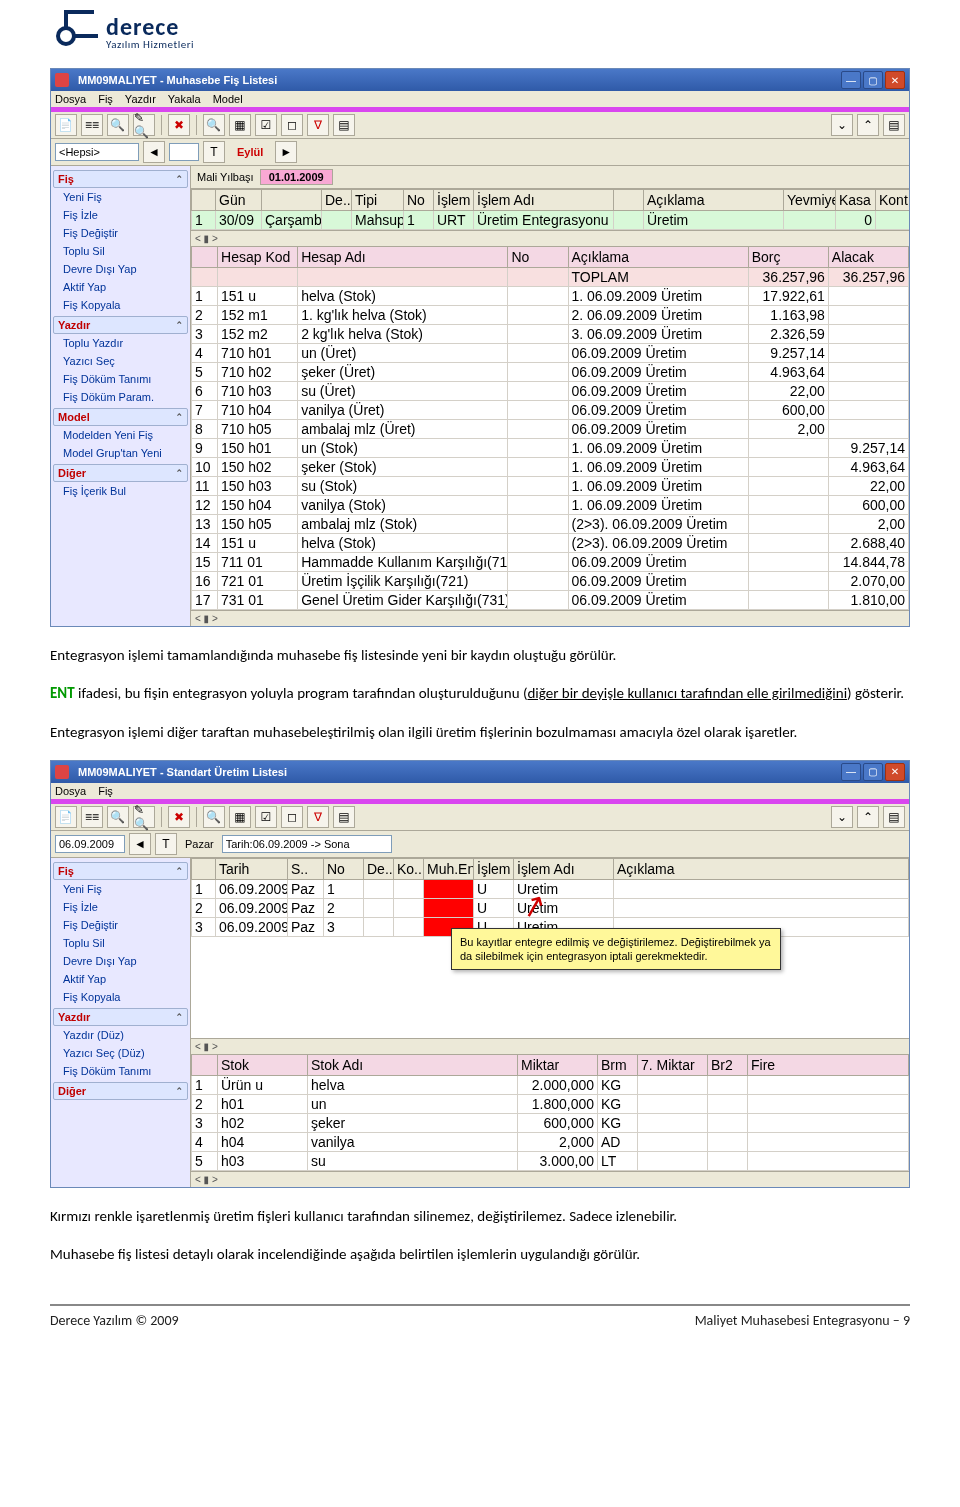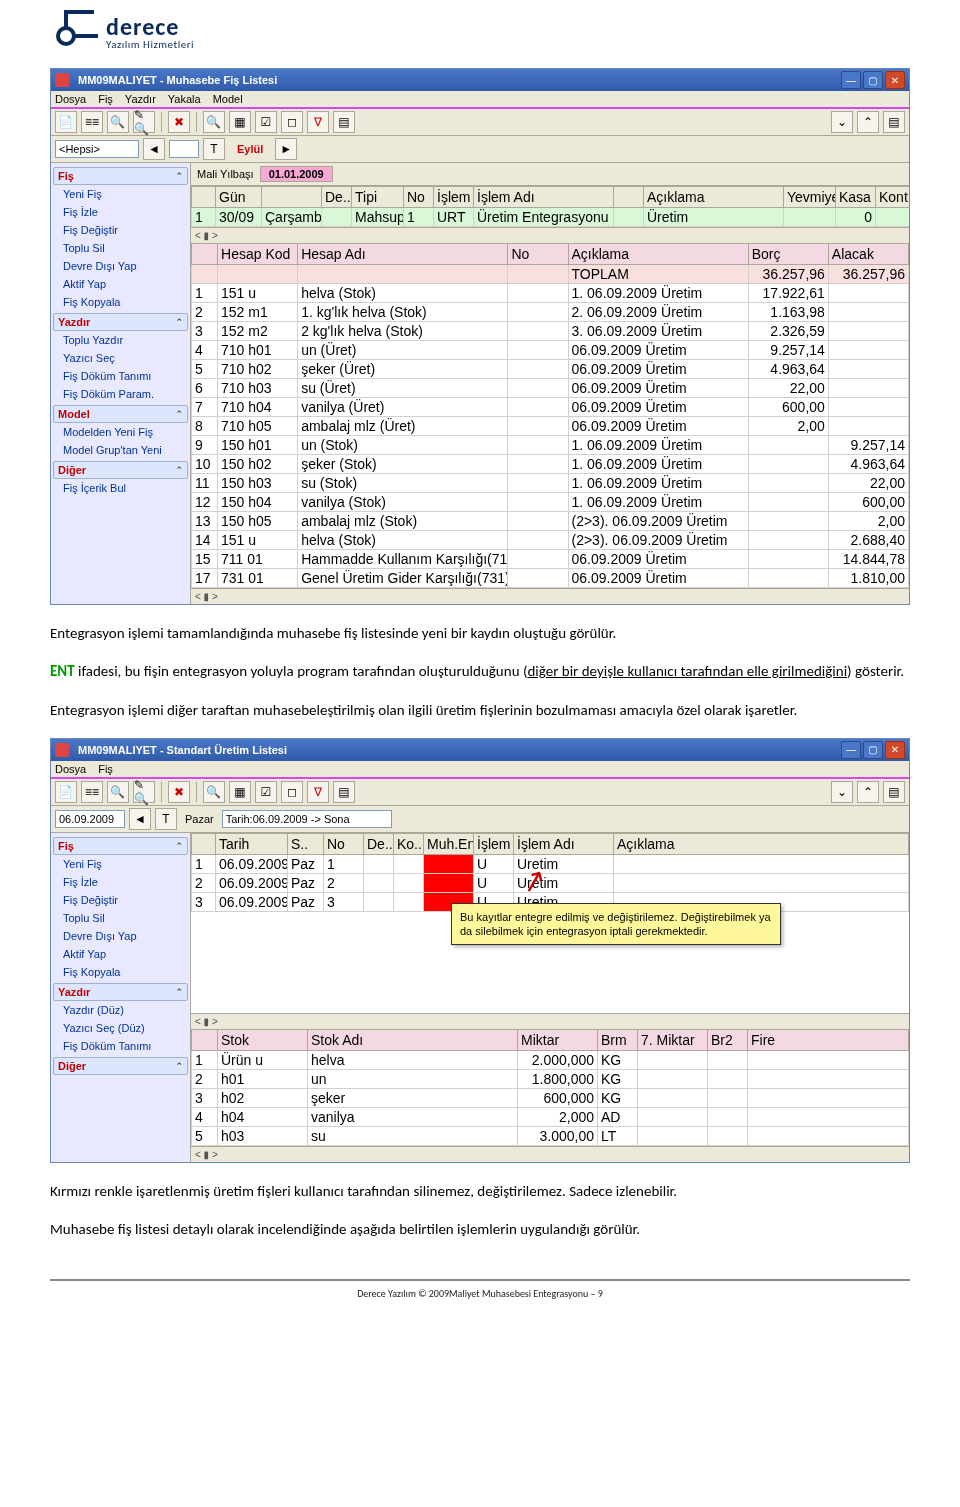--- a/index.html
+++ b/index.html
@@ -12,21 +12,21 @@
   .para { font-size: 15px; margin: 18px 0; line-height: 1.35; text-align: justify; }
   .para .ent { color: #009900; font-weight: 600; }
   .para u { text-decoration: underline; }
   .window { border: 1px solid #6a89b8; margin: 8px 0; background: #ece9d8; font-family: Tahoma, Arial, sans-serif; font-size: 11px; }
   .titlebar { background: linear-gradient(#4a78c8, #2f5aa8); color: #fff; display: flex; align-items: center; justify-content: space-between; height: 22px; padding: 0 4px; }
   .titlebar-left { display: flex; align-items: center; gap: 9px; }
   .titlebar-icon { width: 14px; height: 14px; background: #d44; border-radius: 2px; }
   .titlebar-btns { display: flex; gap: 2px; }
   .tb-btn { width: 20px; height: 18px; background: #4a78c8; border: 1px solid #2a4a88; border-radius: 2px; display: flex; align-items: center; justify-content: center; color: #fff; font-size: 10px; }
   .tb-close { background: #d04a2a; border-color: #a03010; }
-  .menubar { background: #ece9d8; padding: 2px 4px; display: flex; gap: 12px; font-size: 11px; border-bottom: 2px solid #d946ef; }
+  .menubar { background: #ece9d8; padding: 2px 4px; display: flex; gap: 12px; font-size: 11px; border-bottom: 5px solid #d946ef; }
   .menuitem { cursor: default; }
   .toolbar-row { background: #ece9d8; padding: 2px 4px; display: flex; align-items: center; gap: 4px; border-bottom: 1px solid #aca899; flex-wrap: wrap; }
   .tb-icon { width: 22px; height: 22px; border: 1px solid #aca899; background: #f6f4ec; display: inline-flex; align-items: center; justify-content: center; font-size: 12px; }
   .tb-sep { width: 1px; height: 20px; background: #aca899; margin: 0 2px; }
   .tb-text-input { border: 1px solid #7f9db9; background: #fff; height: 18px; font-size: 11px; padding: 0 3px; }
   .tb-red { color: #c00; font-weight: bold; }
   .main-area { display: flex; background: #fff; }
   .sidebar { width: 140px; background: #e8e8ff; border-right: 1px solid #aca899; padding: 2px; }
   .sb-header { background: #dde6ff; border: 1px solid #a0b0d0; border-radius: 2px; padding: 2px 4px; font-weight: bold; color: #c00000; display: flex; justify-content: space-between; align-items: center; margin-top: 2px; }
   .sb-header .exp { font-size: 9px; color: #555; }
@@ -38,21 +38,21 @@
   table.grid th { background: #ece9d8; border: 1px solid #aca899; padding: 2px 3px; font-weight: normal; text-align: left; white-space: nowrap; overflow: hidden; }
   table.grid td { border: 1px solid #d4d0c8; padding: 1px 3px; white-space: nowrap; overflow: hidden; text-overflow: clip; height: 16px; }
   .sel-row td { background: #d8f8d8; }
   .num { text-align: right; }
   .totrow td { background: #f8e0e0; }
   .red-cell { background: #ff0000 !important; }
   .scroll-strip { height: 16px; background: #ece9d8; border-top: 1px solid #aca899; display: flex; align-items: center; padding: 0 4px; font-size: 10px; color: #555; }
   .callout-wrap { position: relative; }
   .callout { position: absolute; left: 260px; top: 70px; background: #fff89a; border: 1px solid #333; padding: 6px 8px; font-size: 11px; width: 330px; line-height: 1.3; box-shadow: 2px 2px 4px rgba(0,0,0,0.3); }
   .arrow-up { position: absolute; left: 330px; top: 30px; font-size: 30px; color: #d00000; transform: rotate(-15deg); }
-  .page-footer { border-top: 2px solid #888; margin-top: 40px; padding-top: 6px; display: flex; justify-content: center; font-size: 10px; color: #222; }
+  .page-footer { border-top: 2px solid #888; margin-top: 40px; padding-top: 6px; display: flex; justify-content: space-between; font-size: 14px; color: #222; }
   .pink-hdr th { background: #f4d8e4 !important; }
 </style>
 </head>
 <body>
 
 <div class="logo-area">
   <svg class="logo-svg" viewBox="0 0 48 48">
     <circle cx="16" cy="28" r="8" fill="none" stroke="#0a2a5c" stroke-width="4"></circle>
     <path d="M16 20 V4 H44" fill="none" stroke="#0a2a5c" stroke-width="4"></path>
     <path d="M24 28 H48" fill="none" stroke="#0a2a5c" stroke-width="4"></path>
@@ -362,20 +362,29 @@
               <tr>
                 <td>15</td>
                 <td>711 01</td>
                 <td>Hammadde Kullanım Karşılığı(711)</td>
                 <td></td>
                 <td>06.09.2009 Üretim</td>
                 <td class="num"></td>
                 <td class="num">14.844,78</td>
               </tr>
               <tr>
+                <td>16</td>
+                <td>721 01</td>
+                <td>Üretim İşçilik Karşılığı(721)</td>
+                <td></td>
+                <td>06.09.2009 Üretim</td>
+                <td class="num"></td>
+                <td class="num">2.070,00</td>
+              </tr>
+              <tr>
                 <td>17</td>
                 <td>731 01</td>
                 <td>Genel Üretim Gider Karşılığı(731)</td>
                 <td></td>
                 <td>06.09.2009 Üretim</td>
                 <td class="num"></td>
                 <td class="num">1.810,00</td>
               </tr>
             </tbody>
           </table>

